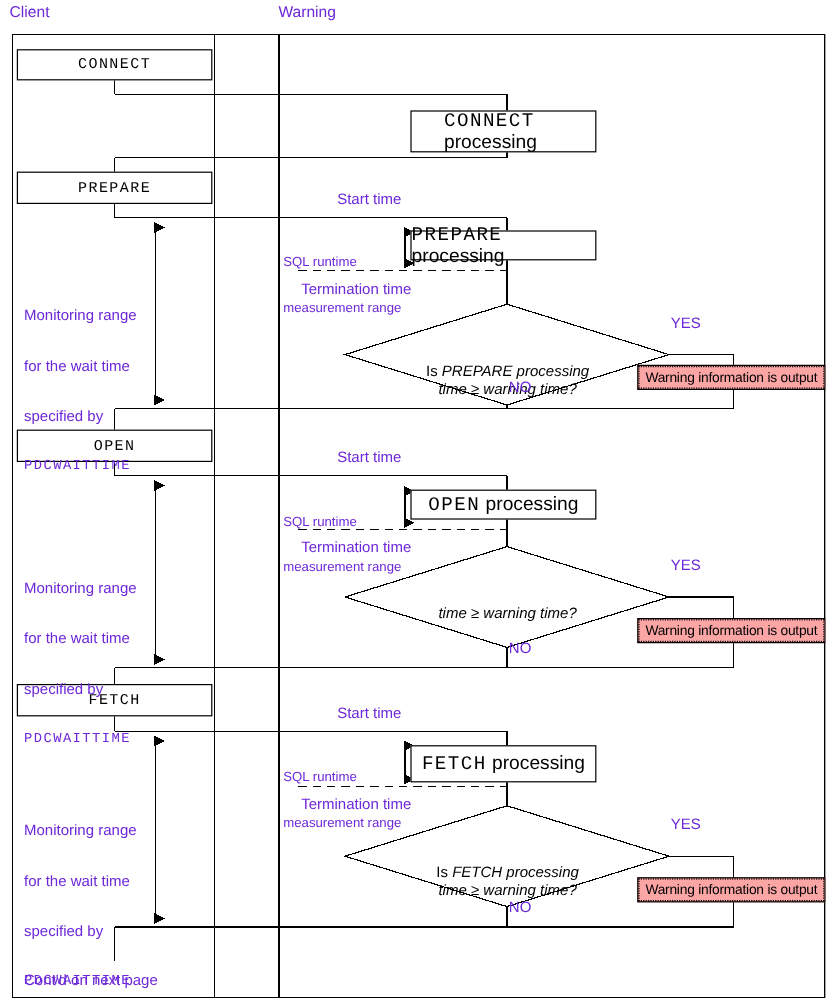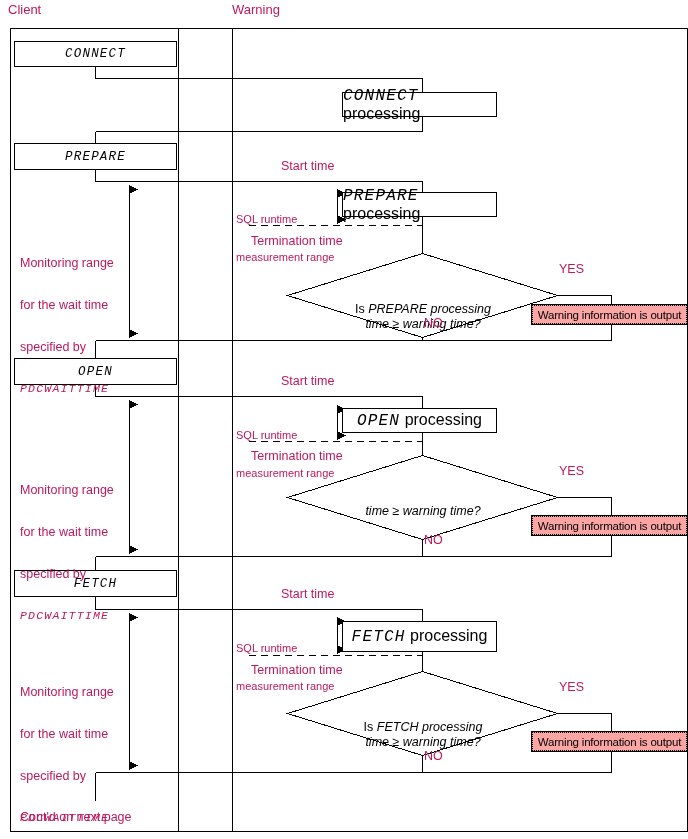--- a/index.html
+++ b/index.html
@@ -1,22 +1,22 @@
 <!DOCTYPE html>
 <html><head>
 <meta charset="utf-8">
 <style>
   html,body{margin:0;padding:0;background:#ffffff;}
   body{width:688px;height:839px;overflow:hidden;
        font-family:"Liberation Sans",sans-serif;color:#000;}
   #stage{position:relative;width:688px;height:839px;}
   svg.layer{position:absolute;left:0;top:0;width:688px;height:839px;}
-  .lbl{position:absolute;font-size:12.5px;line-height:14px;color:#be185d;white-space:pre;}
+  .lbl{position:absolute;font-size:12.5px;line-height:14px;color:#6d28d9;white-space:pre;}
   .lane-title{font-size:13px;}
-  .mono{font-family:"Liberation Mono","DejaVu Sans Mono",monospace;letter-spacing:1.2px;font-style:italic;}
+  .mono{font-family:"Liberation Mono","DejaVu Sans Mono",monospace;letter-spacing:1.2px;}
   .ital{font-style:italic;}
   .small{font-size:11px;line-height:12.5px;}
   .warnwrap{position:absolute;border:1px solid #000;background:#fca5a5;
             display:flex;align-items:center;box-sizing:border-box;}
   .warninner{position:relative;width:100%;height:100%;box-sizing:border-box;
              border:1px dotted #000;margin:0;display:flex;align-items:center;
              justify-content:center;}
   .warninner span{font-size:11.5px;white-space:nowrap;letter-spacing:-0.2px;}
   .procbox{position:absolute;border:1px solid #000;background:#fff;
            display:flex;align-items:center;justify-content:center;box-sizing:border-box;}
@@ -117,21 +117,21 @@
   <div class="clientbox" style="left:14px;top:143px;width:163px;height:27px;">
     <span class="mono">PREPARE</span>
   </div>
   <div class="clientbox" style="left:14px;top:358px;width:163px;height:27px;">
     <span class="mono">OPEN</span>
   </div>
   <div class="clientbox" style="left:14px;top:570px;width:163px;height:27px;">
     <span class="mono">FETCH</span>
   </div>
 
-  <div class="procbox" style="left:342px;top:92px;width:155px;height:25px;">
+  <div class="procbox" style="left:342px;top:92px;width:155px;height:35px;padding-left:27px;">
     <span><span class="mono">CONNECT</span><span> processing</span></span>
   </div>
   <div class="procbox" style="left:342px;top:408px;width:155px;height:25px;">
     <span><span class="mono">OPEN</span><span> processing</span></span>
   </div>
   <div class="procbox" style="left:342px;top:192px;width:155px;height:25px;">
     <span><span class="mono">PREPARE</span><span> processing</span></span>
   </div>
   <div class="procbox" style="left:342px;top:621px;width:155px;height:31px;">
     <span><span class="mono">FETCH</span><span> processing</span></span>

